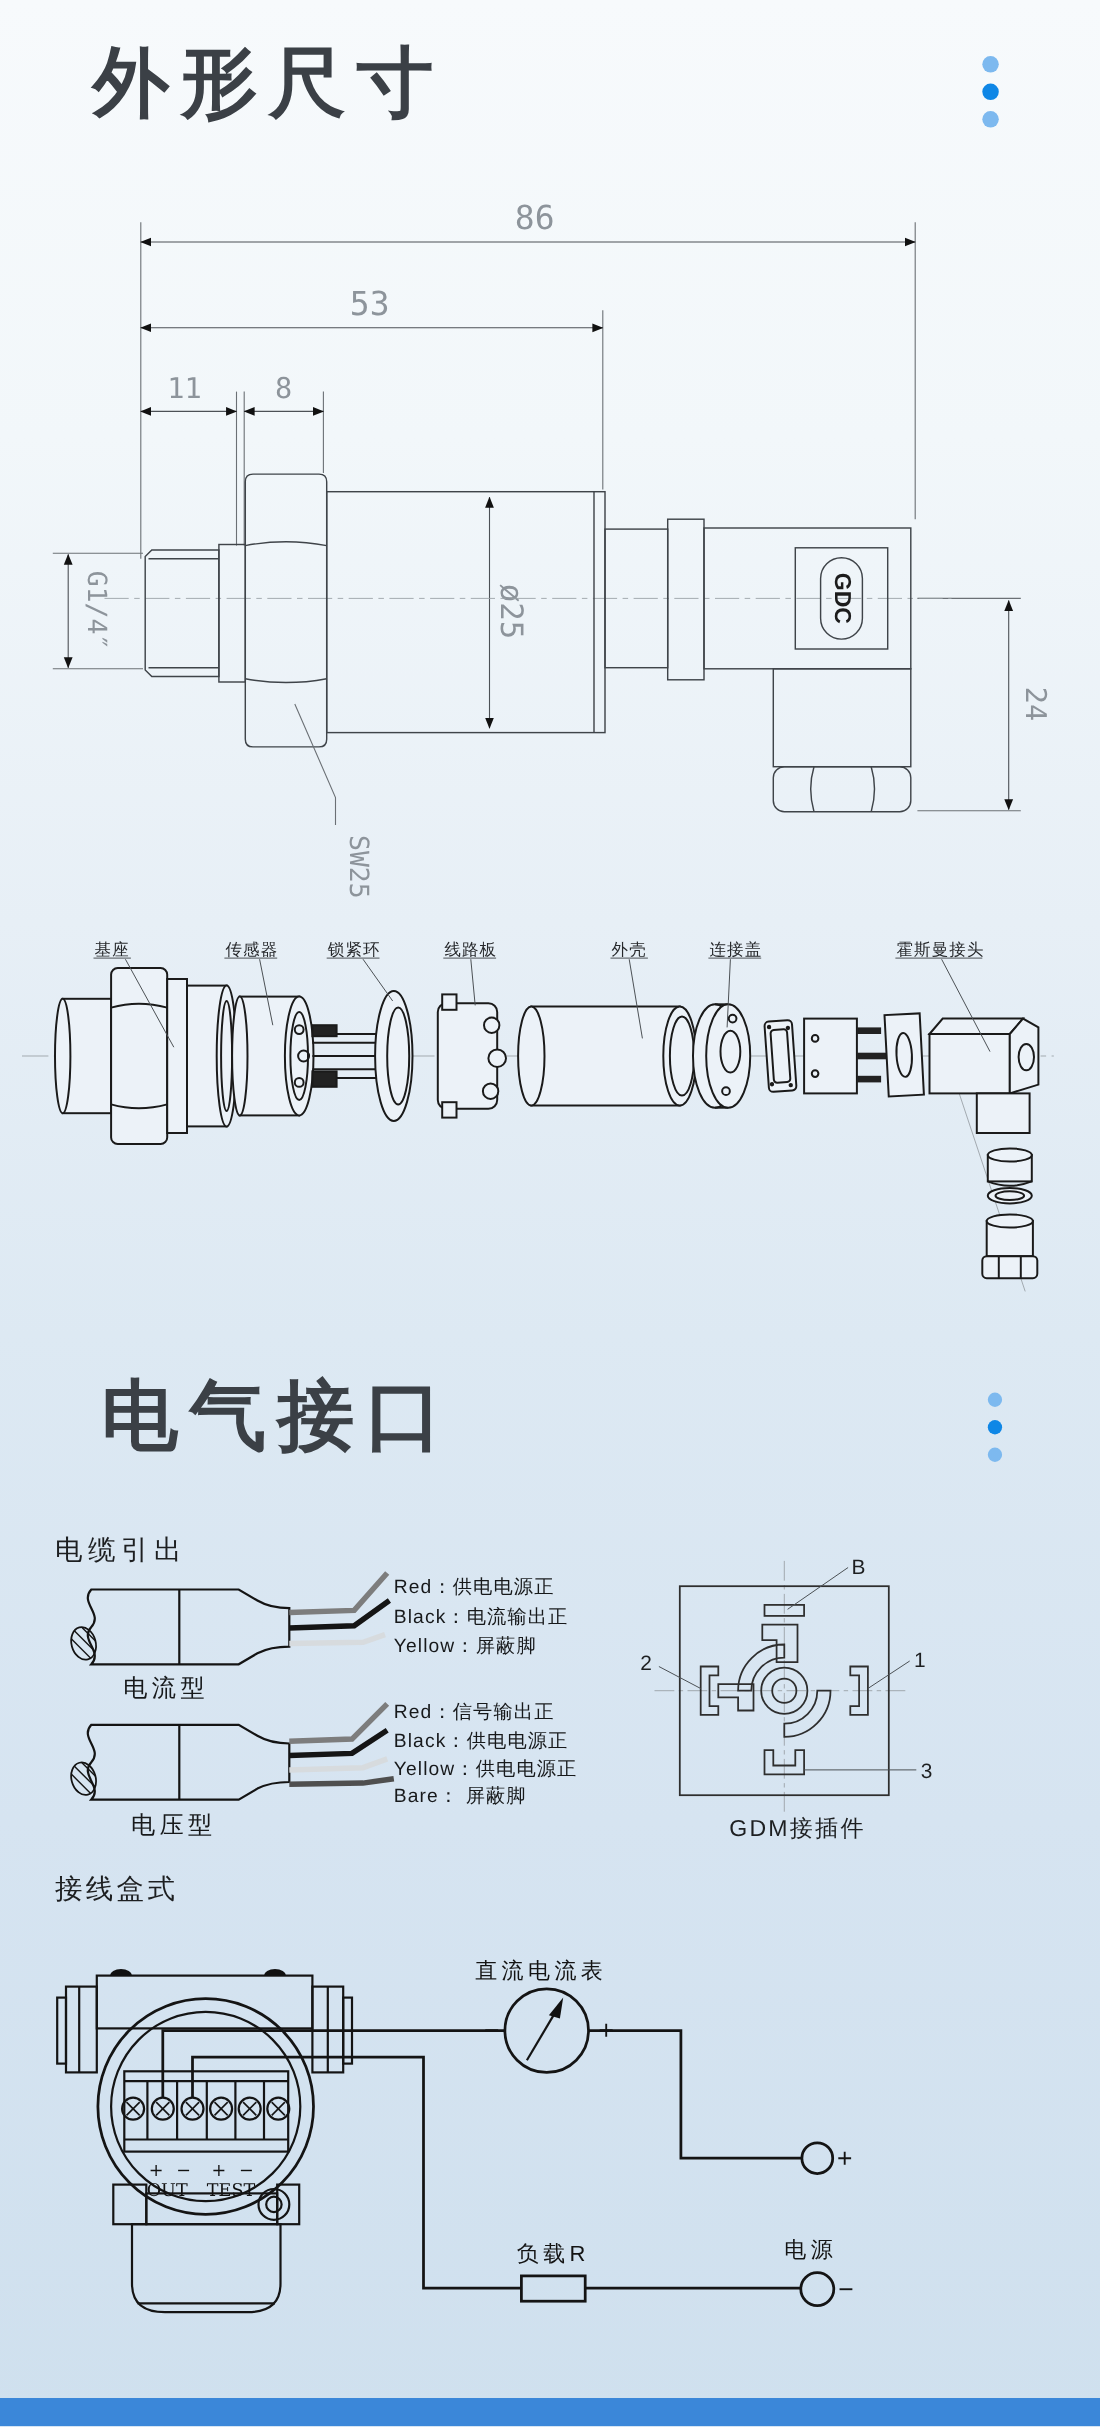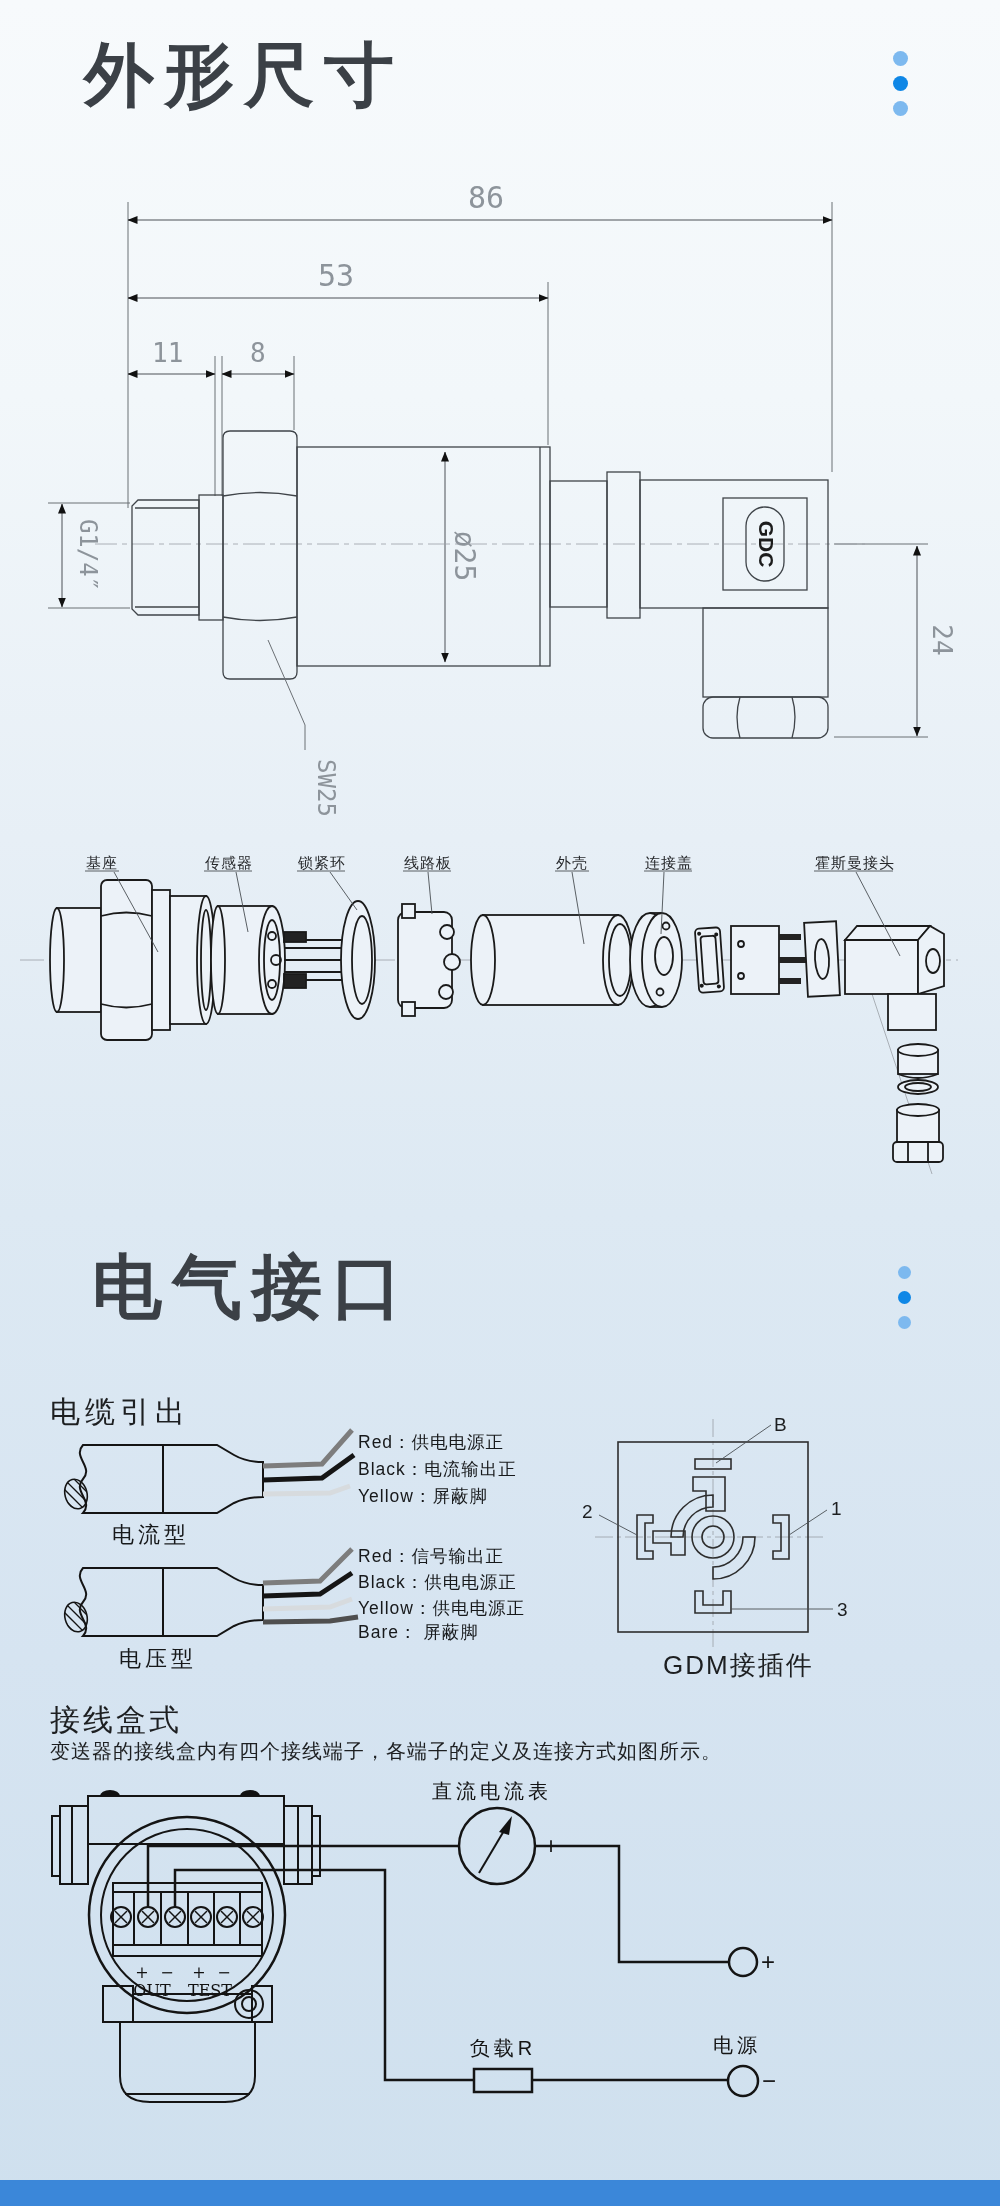--- a/index.html
+++ b/index.html
@@ -2,24 +2,24 @@
 <html><head>
 <meta charset="utf-8">
 <style>
   html,body{margin:0;padding:0;}
   body{font-family:"Liberation Sans",sans-serif;}
   #stage{position:relative;width:1000px;height:2206px;overflow:hidden;margin:0 auto;
     background:linear-gradient(180deg,#f7fafc 0%,#f2f7fa 18%,#e7eff6 38%,#dde9f3 55%,#d6e4f1 75%,#cfe0ee 100%);}
   .abs{position:absolute;}
   .sec-title{font-size:70px;font-weight:700;color:#3b4046;letter-spacing:10px;line-height:1;}
   .dot{border-radius:50%;position:absolute;}
-  .sub-title{font-size:30px;color:#1d1f21;letter-spacing:5px;font-family:Liberation Serif, serif;}
+  .sub-title{font-size:25px;color:#1d1f21;letter-spacing:5px;font-family:Liberation Serif, serif;}
   .body-text{font-size:20px;color:#1d1f21;letter-spacing:1px;}
   .legend{font-size:16px;color:#1d1f21;line-height:29px;letter-spacing:2px;white-space:pre;}
-  .caption{font-size:26px;color:#1d1f21;letter-spacing:2px;}
+  .caption{font-size:21px;color:#1d1f21;letter-spacing:2px;}
   svg{position:absolute;overflow:visible;}
   svg text{font-family:"Liberation Sans",sans-serif;}
   .cad-num{font-family:"DejaVu Sans Mono",monospace;fill:#8d949b;}
   .cad-line{stroke:#6b7075;stroke-width:1;fill:none;}
   .cad-dim{stroke:#4c5156;stroke-width:1;fill:none;}
   .part{stroke:#3f4449;stroke-width:1.3;fill:none;}
   .thin{stroke:#9aa0a6;stroke-width:0.8;fill:none;}
   .ink{stroke:#1a1a1a;stroke-width:1.8;fill:#ecf2f8;}
   .ink-n{stroke:#1a1a1a;stroke-width:1.8;fill:none;}
   .lbl{font-size:15px;fill:#26282b;letter-spacing:1px;}
@@ -327,21 +327,20 @@
     <line class="leader" x1="214" y1="120" x2="252" y2="95"></line>
     <line class="leader" x1="156" y1="194" x2="258" y2="194"></line>
     <text class="gdm-num" x="199" y="16">B</text>
     <text class="gdm-num" x="256" y="100">1</text>
     <text class="gdm-num" x="7" y="103">2</text>
     <text class="gdm-num" x="262" y="201">3</text>
   </svg>
   <div class="abs caption" style="left:663px;top:1648px;">GDM接插件</div>
 
   <div class="abs sub-title" style="left:50px;top:1700px;letter-spacing:3px;">接线盒式</div>
-  <div class="abs body-text" style="left:50px;top:1738px;width:900px;">变送器的接线盒内有四个接线端子，各端子的定义及连接方式如图所示。</div>
 
   <svg style="left:0;top:1780px;" width="1000" height="395" viewBox="0 0 1000 395">
 
     <g>
       <rect class="wd" x="88" y="16" width="196" height="48"></rect>
       <path d="M100,16 a10,6 0 0 1 20,0 z" fill="#111"></path>
         <path d="M240,16 a10,6 0 0 1 20,0 z" fill="#111"></path>
       <rect class="wd" x="60" y="26" width="28" height="78"></rect>
         <line class="wd" x1="72" y1="26" x2="72" y2="104"></line>
       <rect class="wd" x="52" y="36" width="8" height="60"></rect>

